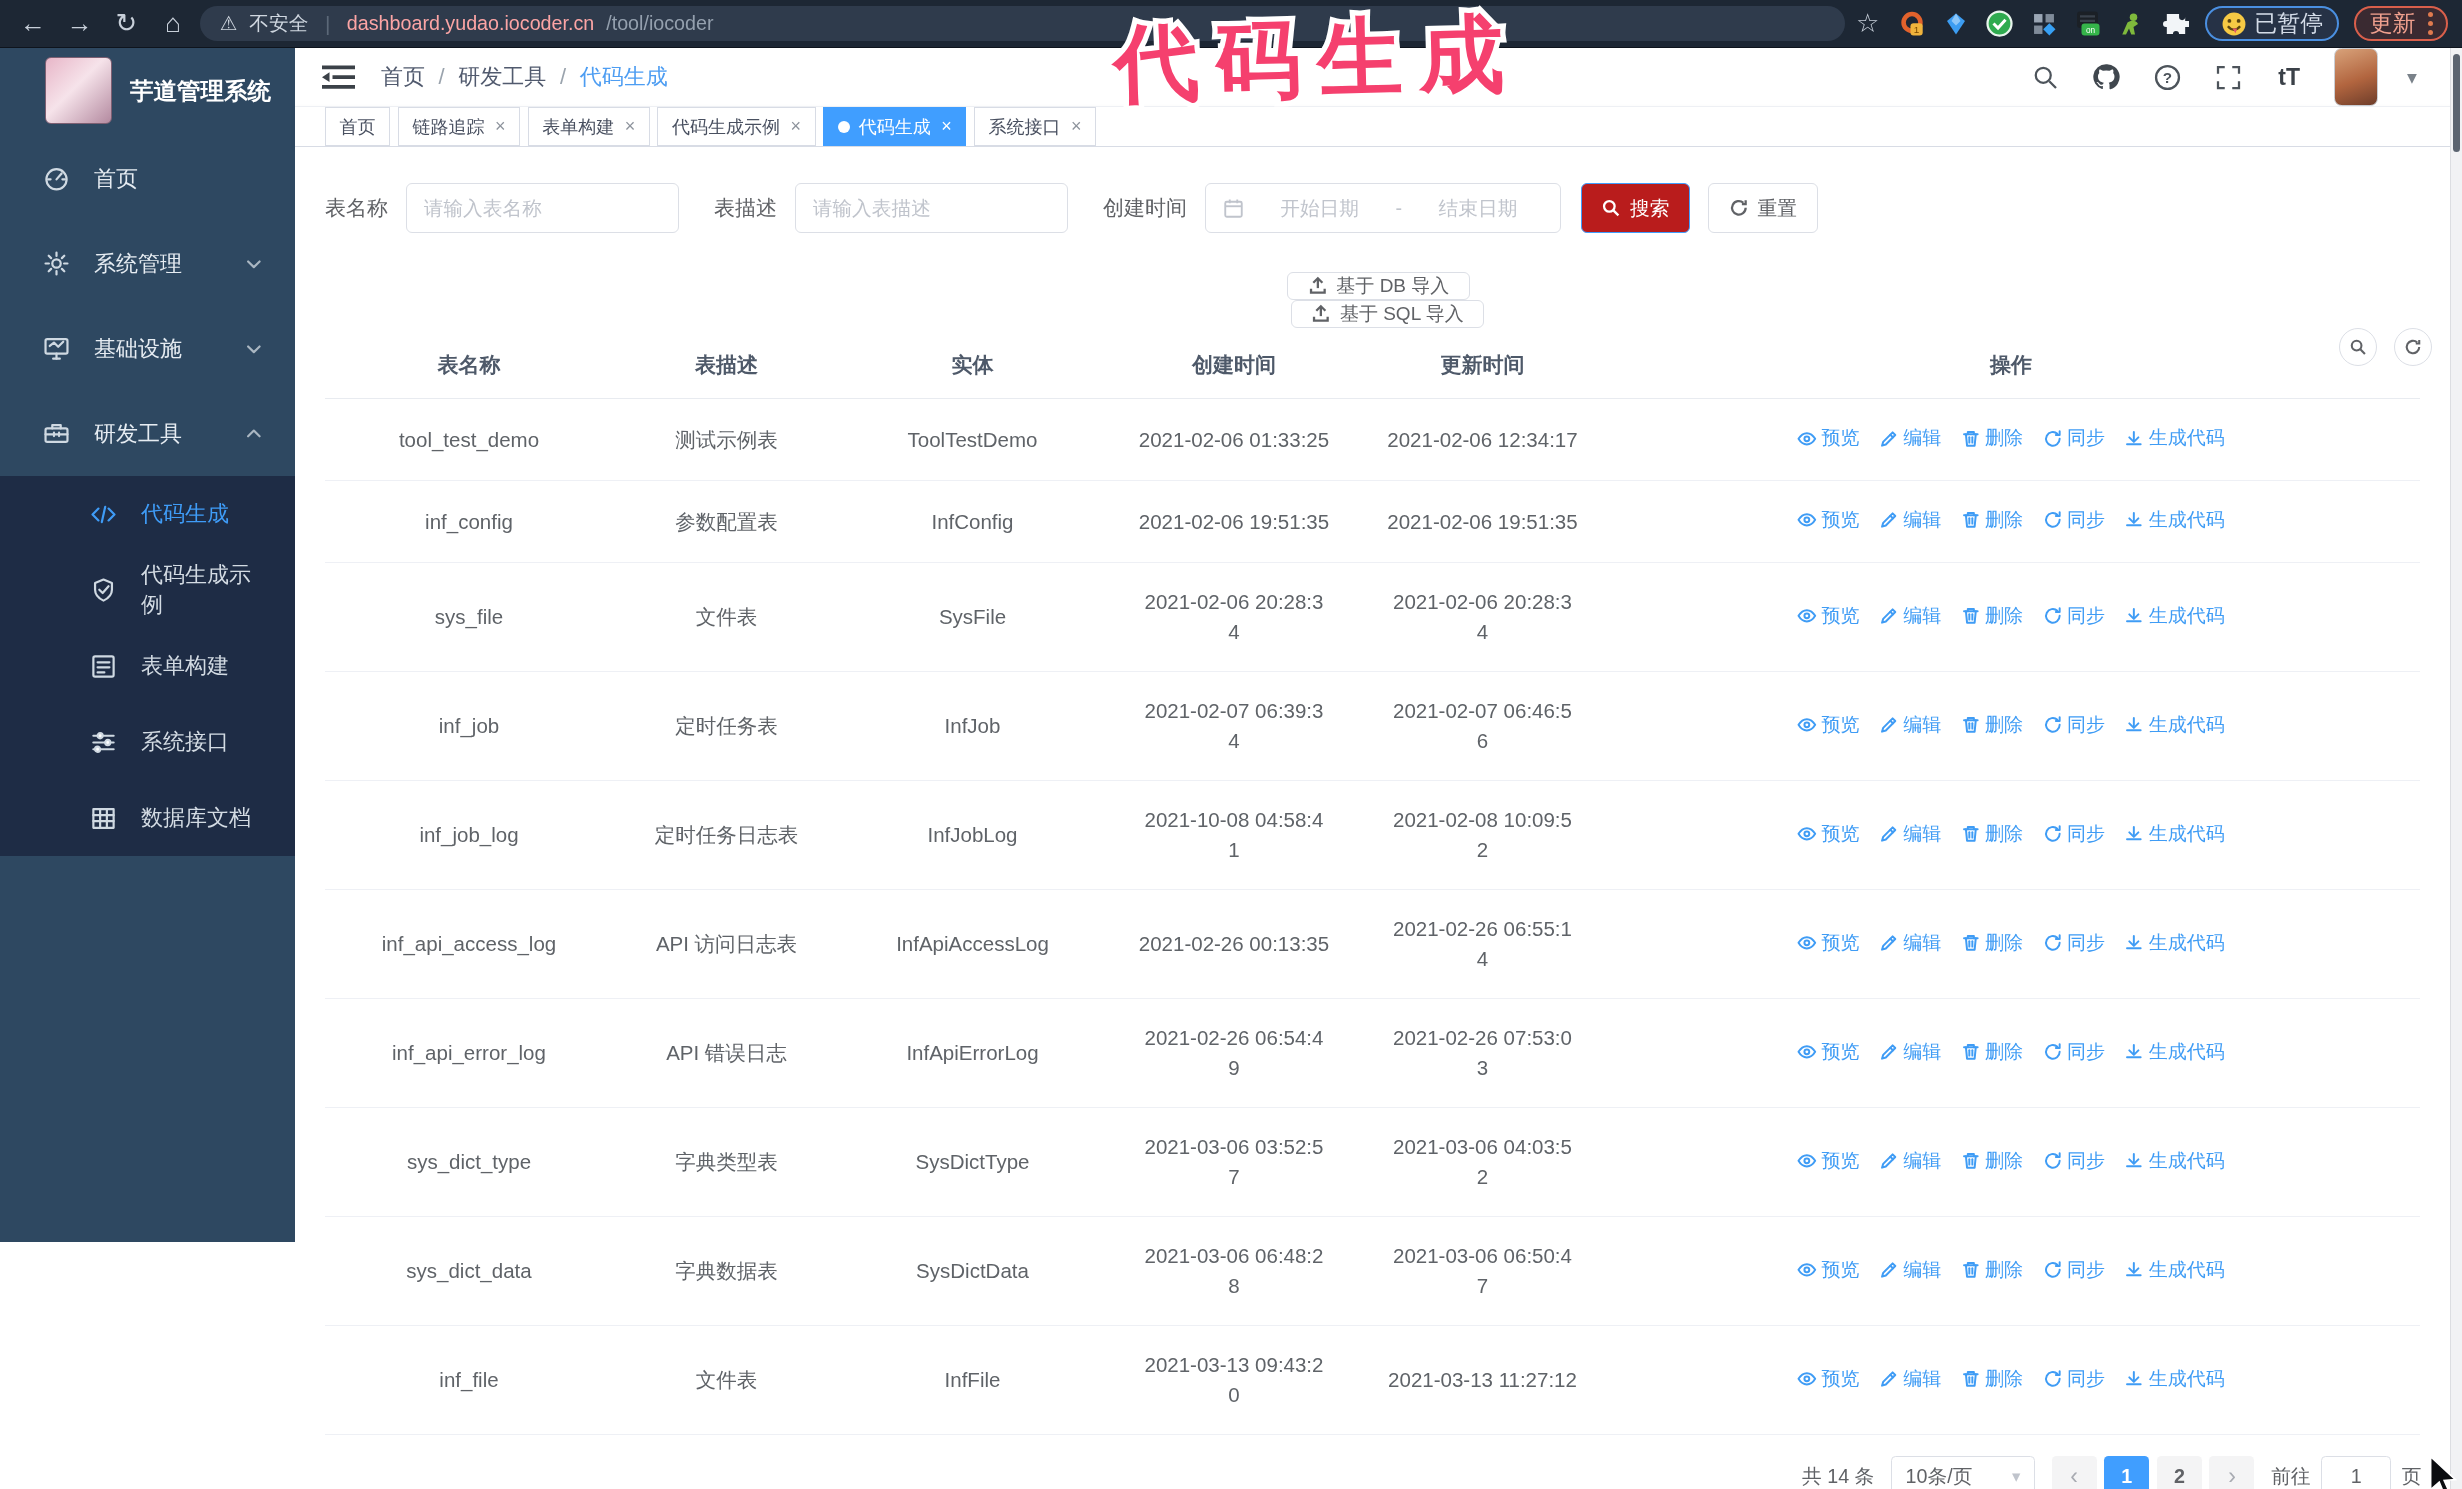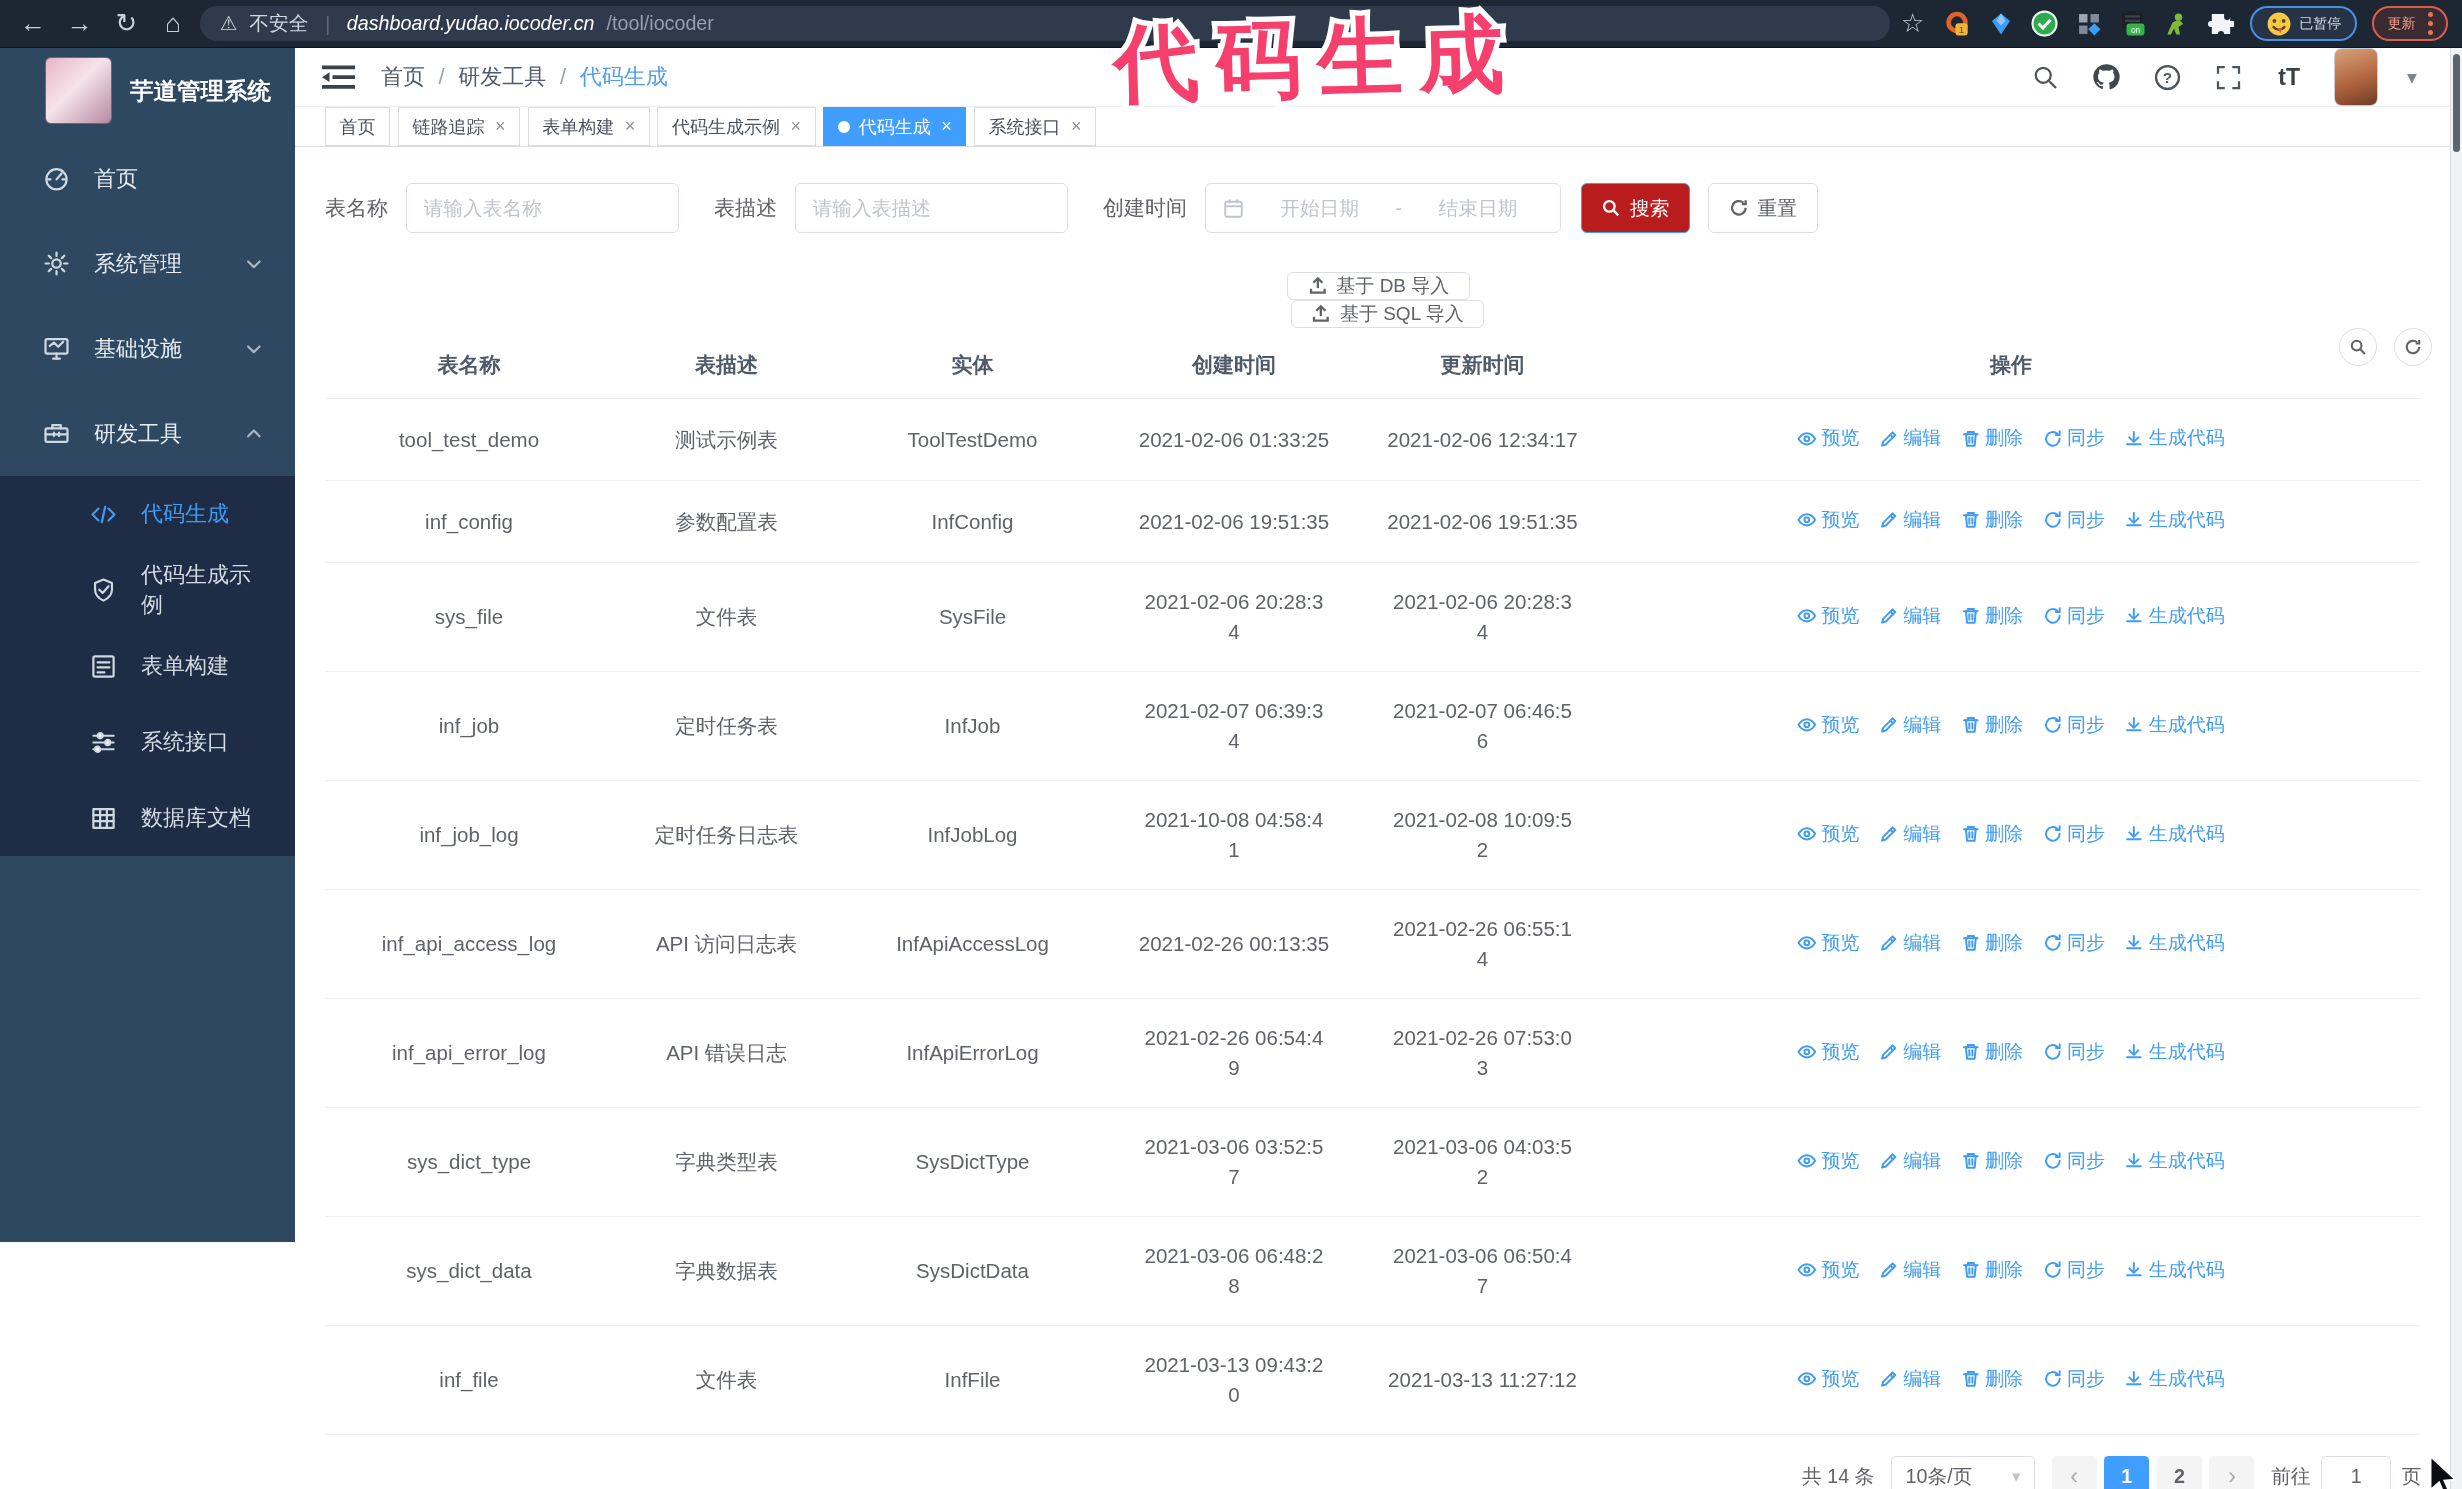--- a/index.html
+++ b/index.html
@@ -8,25 +8,25 @@
 
   
   .chrome { position:absolute; left:0; top:0; width:2462px; height:48px; background:#1d2734;
             border-bottom:1.5px solid #0e141d; display:flex; align-items:center; padding:0 13.6px; gap:7.6px; }
   .nav-ico { width:39px; height:39px; display:flex; align-items:center; justify-content:center;
              color:#c7cfd9; font-size:26px; flex:0 0 auto; }
   .url-pill { flex:1 1 auto; height:35px; background:#2f3b4c; border-radius:17.4px; display:flex;
               align-items:center; padding:0 19.7px; gap:12px; color:#c2cad4; font-size:19.7px; min-width:0; overflow:hidden;}
   .url-pill .warn { color:#cfd6df; font-size:19.7px; }
   .url-pill .sep { color:#5b6878; font-size:21px; padding:0 4.5px; }
-  .url-domain { color:#ffffff; white-space:nowrap;font-style:italic; }
+  .url-domain { color:#fca5a5; white-space:nowrap; }
   .url-path { color:#94a0ae; white-space:nowrap; }
   .chrome-right { display:flex; align-items:center; gap:15px; flex:0 0 auto; }
   .ext { width:29px; height:29px; display:flex; align-items:center; justify-content:center; position:relative; flex:0 0 auto;}
-  .pill { height:35px; border-radius:17.4px; display:flex; align-items:center; gap:7.6px; padding:0 13.6px; font-size:14px; }
+  .pill { height:35px; border-radius:17.4px; display:flex; align-items:center; gap:7.6px; padding:0 13.6px; font-size:23px; }
   .pill.paused { border:2.3px solid #4a8fe0; background:#263246; color:#d4dce8; }
   .pill.update { border:2.3px solid #d95f4b; background:#3a2a31; color:#f0a08e; }
   .dots3 { display:flex; flex-direction:column; gap:3.8px; margin-left:4.5px; }
   .dots3 i { width:5.3px; height:5.3px; border-radius:50%; background:#e07a4e; }
 
   
   .app { position:absolute; left:0; top:48px; width:2462px; height:1194px; display:flex; background:#fff; }
 
   
   .sidebar { width:295px; height:100%; background:#2e4861; flex:0 0 auto; color:#e7edf3; }

